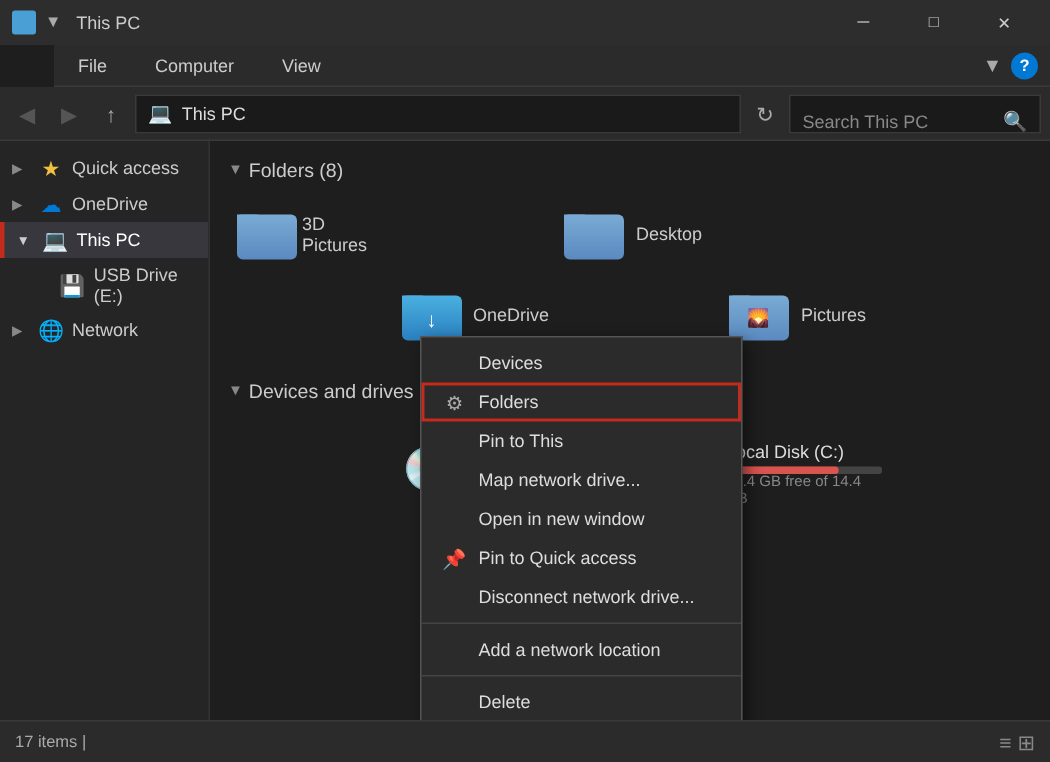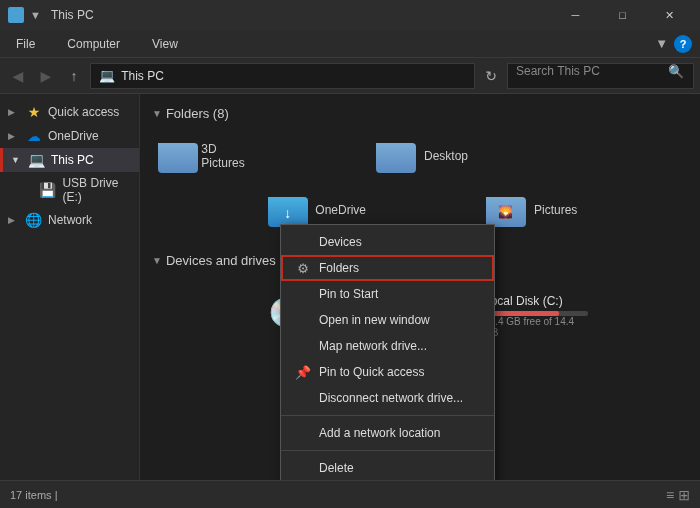--- a/index.html
+++ b/index.html
@@ -46,20 +46,21 @@
 
     
     .ribbon {
       height: 28px;
       background: #2b2b2b;
       display: flex;
       align-items: center;
       padding: 0 8px;
       gap: 16px;
       border-bottom: 1px solid #3a3a3a;
+      margin-left: 36px;
     }
     .ribbon-tab {
       font-size: 12px;
       color: #ccc;
       padding: 4px 8px;
       cursor: pointer;
     }
 
     
     .addressbar {
@@ -83,26 +84,26 @@
       background: #1a1a1a;
       border: 1px solid #3a3a3a;
       display: flex;
       align-items: center;
       padding: 0 8px;
       gap: 6px;
       color: #ddd;
       font-size: 12px;
     }
     .search-box {
-      width: 187px;
+      width: 168px;
       height: 26px;
       background: #1a1a1a;
       border: 1px solid #3a3a3a;
       display: flex;
-      align-items: flex-start;
+      align-items: flex-end;
       padding: 0 8px;
       gap: 4px;
       color: #888;
       font-size: 12px;
     }
 
     
     .main {
       display: flex;
       height: calc(508px - 30px - 28px - 36px - 28px);
@@ -447,31 +448,31 @@
         <span>Devices</span>
       </div>
 
       <div class="ctx-item highlighted" style="border:2px solid #c42b1c;">
         <span class="ctx-icon">⚙</span>
         <span>Folders</span>
       </div>
 
       <div class="ctx-item">
         <span class="ctx-icon"></span>
-        <span>Pin to Start</span>
+        <span>Pin to This</span>
+      </div>
+
+      <div class="ctx-item">
+        <span class="ctx-icon"></span>
+        <span>Map network drive...</span>
       </div>
 
       <div class="ctx-item">
         <span class="ctx-icon"></span>
         <span>Open in new window</span>
-      </div>
-
-      <div class="ctx-item">
-        <span class="ctx-icon"></span>
-        <span>Map network drive...</span>
       </div>
 
       <div class="ctx-item">
         <span class="ctx-icon">📌</span>
         <span>Pin to Quick access</span>
       </div>
 
       <div class="ctx-item">
         <span class="ctx-icon"></span>
         <span>Disconnect network drive...</span>

